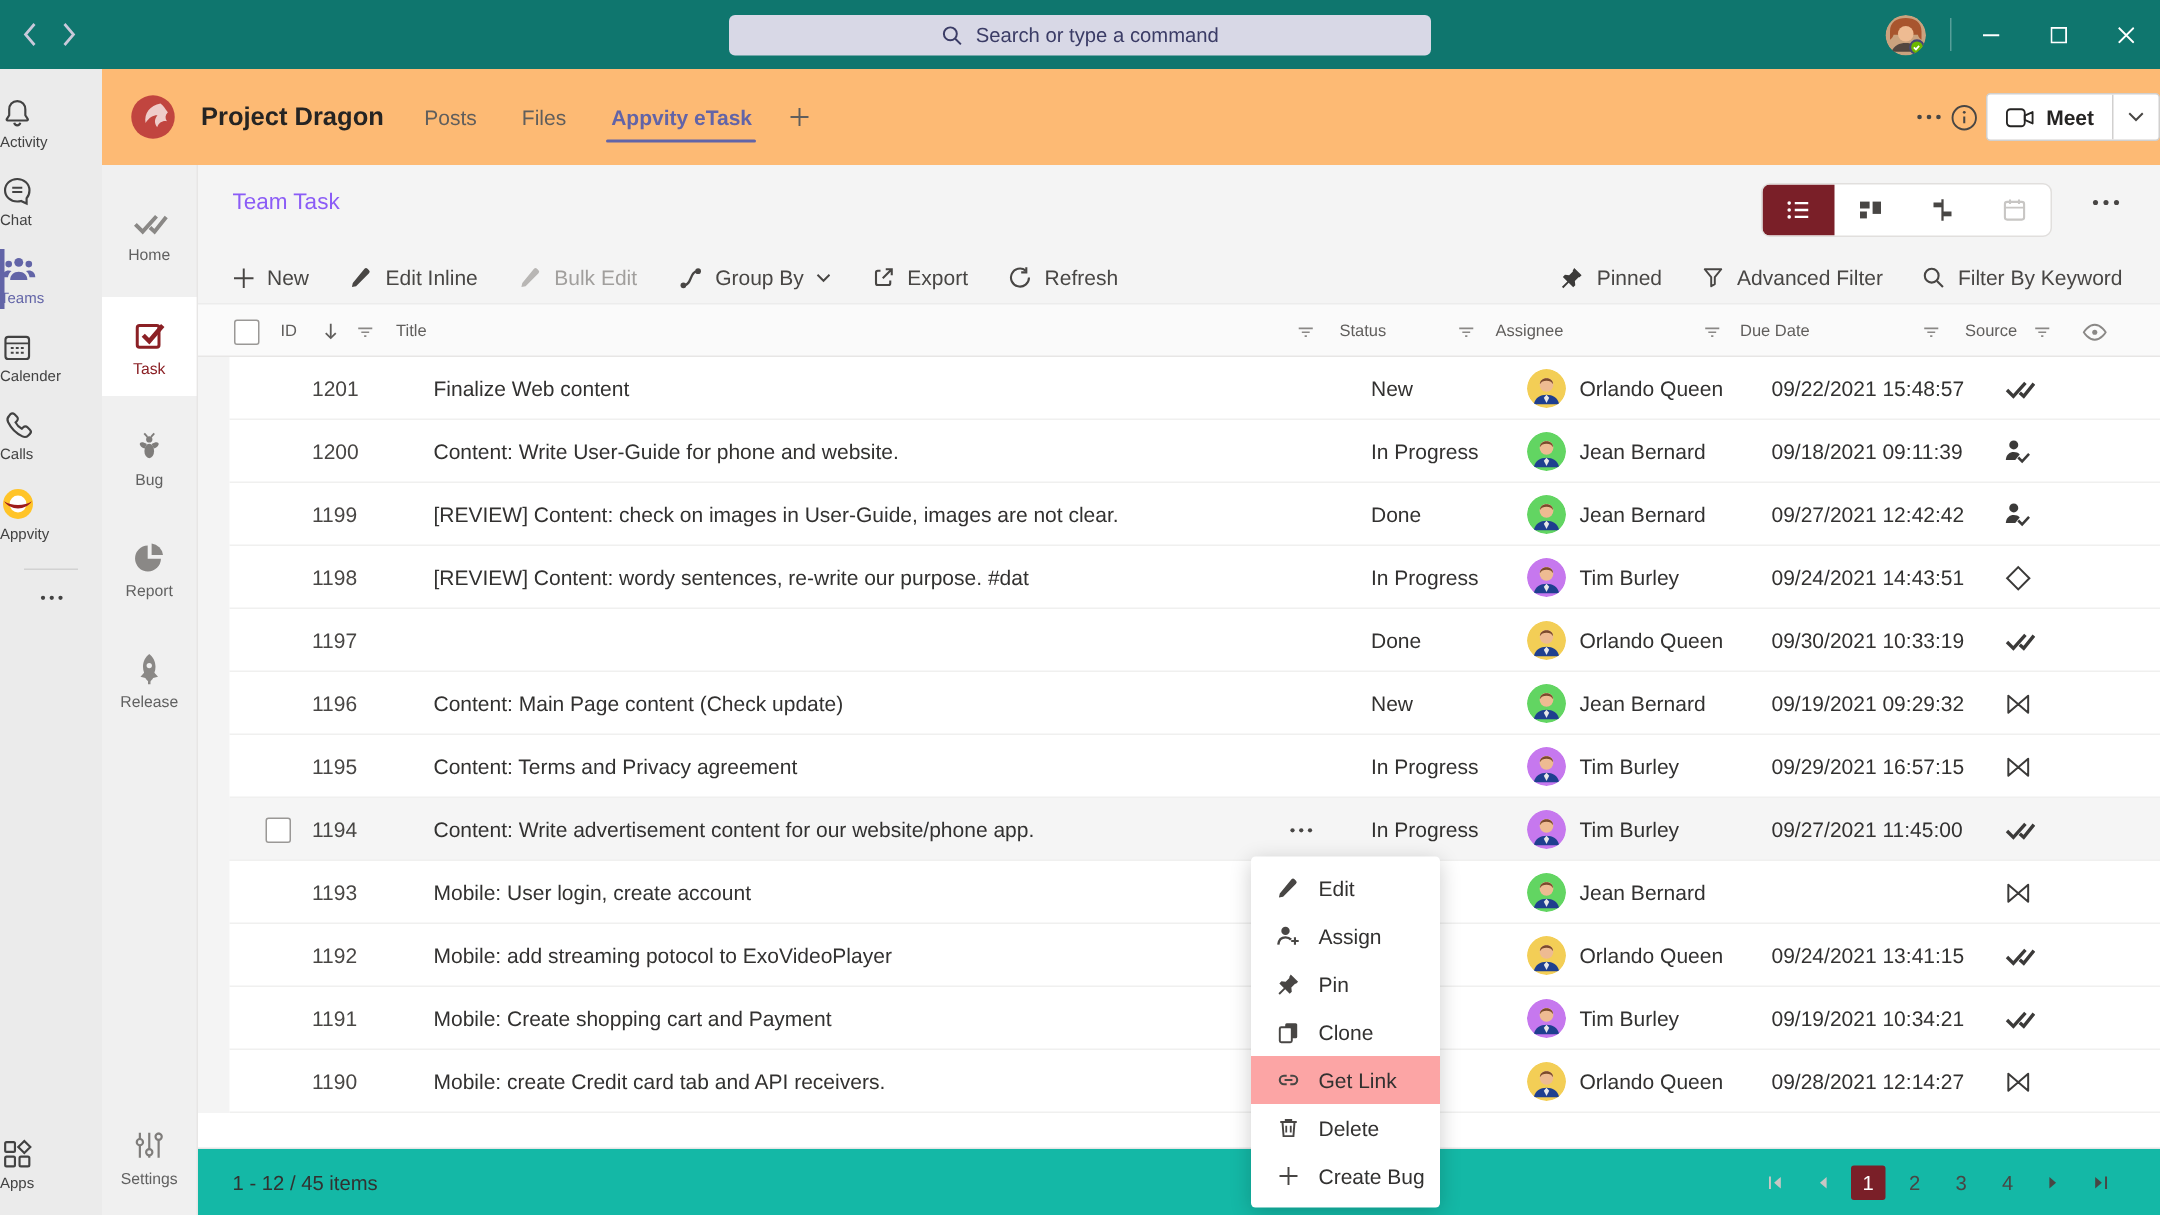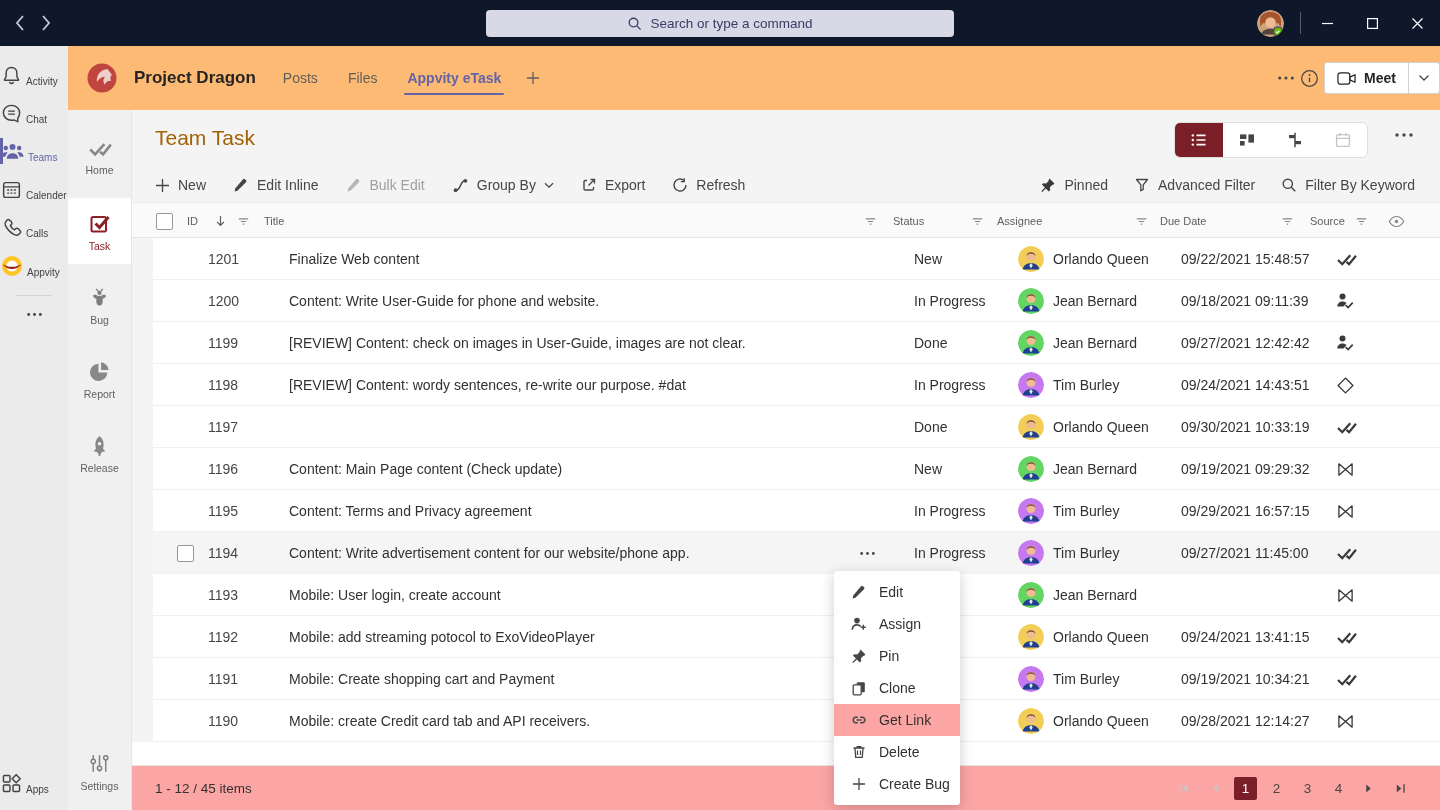--- a/index.html
+++ b/index.html
@@ -1,20 +1,20 @@
 <!DOCTYPE html>
 <html><head>
 <meta charset="utf-8">
 <style>
   * { margin:0; padding:0; box-sizing:border-box; }
   html,body { width:1440px; height:810px; overflow:hidden; font-family:"Liberation Sans",sans-serif; background:#f4f4f4; }
   .app { position:relative; width:1440px; height:810px; }
 
   
-  .titlebar { position:absolute; left:0; top:0; width:1440px; height:46px; background:#0f172a; display:flex; align-items:center; }
+  .titlebar { position:absolute; left:0; top:0; width:1440px; height:46px; background:#0f766e; display:flex; align-items:center; }
   .tb-nav { display:flex; gap:14px; margin-left:14px; }
   .tb-nav svg { display:block; }
   .tb-search { position:absolute; left:486px; top:10px; width:468px; height:27px; background:#d8d8e6; border-radius:4px; display:flex; align-items:center; justify-content:center; gap:8px; color:#3b3c66; font-size:13.5px; cursor:text; }
   .tb-right { position:absolute; right:0; top:0; height:46px; display:flex; align-items:center; }
   .tb-avatar { position:relative; width:27px; height:27px; margin-right:16px; }
   .tb-avatar svg { display:block; border-radius:50%; }
   .tb-divider { width:1px; height:22px; background:rgba(255,255,255,.3); margin-right:4px; }
   .winbtn { width:45px; height:46px; display:flex; align-items:center; justify-content:center; }
 
   
@@ -26,38 +26,38 @@
   .tab[data-active="true"] { color:#6264a7; font-weight:700; }
   .tab[data-active="true"]::after { content:""; position:absolute; left:-2px; right:-2px; bottom:12px; height:2.5px; background:#6264a7; border-radius:2px; }
   .tab-add { margin-left:24px; color:#605e5c; cursor:pointer; }
   .th-right { margin-left:auto; display:flex; align-items:center; gap:5px; color:#484644; }
   .meet-split { display:flex; align-items:stretch; height:32px; border:1px solid #d1d0cf; border-radius:3px; background:#fff; overflow:hidden; }
   .meet-main { display:flex; align-items:center; gap:8px; padding:0 12px; font-size:14px; font-weight:700; color:#252423; border-right:1px solid #d1d0cf; cursor:pointer; }
   .meet-chevron { width:30px; display:flex; align-items:center; justify-content:center; cursor:pointer; }
 
   
   .leftrail { position:absolute; left:0; top:46px; width:68px; bottom:0; background:#ebebeb; display:flex; flex-direction:column; align-items:center; }
-  .rail-item { position:relative; width:68px; padding:8px 0 7px; display:flex; align-items:flex-end; gap:3px; cursor:pointer; color:#424242; }
+  .rail-item { position:relative; width:68px; padding:8px 0 7px; display:flex; flex-direction:column; align-items:flex-start; gap:3px; cursor:pointer; color:#424242; }
   .rail-item .lbl { font-size:10px; }
   .rail-item[data-active="true"] { color:#6264a7; }
   .rail-item[data-active="true"]::before { content:""; position:absolute; left:0; top:6px; bottom:6px; width:3px; background:#6264a7; }
   .rail-sep { width:36px; height:1px; background:#d2d2d2; margin:10px 0 6px; }
   .rail-more { padding:10px 0; cursor:pointer; }
   .rail-bottom { margin-top:auto; margin-bottom:8px; }
 
   
   .apprail { position:absolute; left:68px; top:110px; width:64px; bottom:0; background:#f0f0f0; border-right:1px solid #e7e6e5; display:flex; flex-direction:column; align-items:stretch; }
   .atile { height:66px; display:flex; flex-direction:column; align-items:center; justify-content:center; gap:4px; color:#616161; font-size:10.5px; cursor:pointer; margin-top:8px; }
   .atile:first-child { margin-top:14px;align-items:center; }
   .atile[data-active="true"] { background:#ffffff; color:#8b2025; }
   .atile-bottom { margin-top:auto; margin-bottom:6px; }
 
   
   .main { position:absolute; left:132px; top:110px; right:0; bottom:0; background:#f4f4f4; }
-  .page-title { position:absolute; left:23px; top:16px; font-size:21px; color:#a16207; }
+  .page-title { position:absolute; left:23px; top:16px; font-size:15px; color:#8b5cf6; }
   .viewbar { position:absolute; top:12px; right:72px; height:36px; display:flex; border:1px solid #e1dfdd; background:#fff; border-radius:6px; overflow:hidden; }
   .vbtn { width:48px; display:flex; align-items:center; justify-content:center; cursor:pointer; color:#484644; }
   .vbtn[data-active="true"] { background:#7a1f28; color:#fff; }
   .vbtn[data-disabled="true"] { color:#c8c6c4; cursor:default; }
   .view-more { position:absolute; top:22px; right:26px; cursor:pointer; color:#484644; }
 
   .cmdbar { position:absolute; left:23px; top:62px; height:26px; display:flex; align-items:center; gap:27px; font-size:14px; color:#484644; }
   .cmd { display:flex; align-items:center; gap:8px; cursor:pointer; white-space:nowrap; }
   .cmd[data-disabled="true"] { color:#a19f9d; cursor:default; }
   .filterbar { position:absolute; right:25px; top:62px; height:26px; display:flex; align-items:center; gap:26px; font-size:14px; color:#484644; }
@@ -85,21 +85,21 @@
   .c-due { left:1028px; }
   .c-source { left:1183px; color:#3b3a39; }
   .c-source svg { display:none; }
   .c-source[data-icon="double-check"] .ic-double-check { display:block; }
   .c-source[data-icon="person-check"] .ic-person-check { display:block; }
   .c-source[data-icon="diamond"] .ic-diamond { display:block; }
   .c-source[data-icon="bowtie"] .ic-bowtie { display:block; }
   .empty-strip { position:absolute; left:0; right:0; top:632px; height:24px; background:#fff; border-bottom:1px solid #e7e6e5; }
 
   
-  .tfoot { position:absolute; left:0; right:0; top:656px; bottom:0; background:#fca5a5; display:flex; align-items:center; font-size:13.5px; color:#323130; }
+  .tfoot { position:absolute; left:0; right:0; top:656px; bottom:0; background:#14b8a6; display:flex; align-items:center; font-size:13.5px; color:#323130; }
   .foot-count { margin-left:23px; }
   .pager { margin-left:auto; margin-right:28px; display:flex; align-items:center; gap:8px; }
   .pg { min-width:23px; height:23px; display:flex; align-items:center; justify-content:center; font-size:13.5px; color:#484644; cursor:pointer; border-radius:2px; }
   .pg[data-active="true"] { background:#7a1f28; color:#fff; }
   .pg-ic { color:#484644; } .pg-ic[data-disabled="true"] { color:#c8c6c4; cursor:default; }
 
   
   .ctxmenu { position:absolute; left:702px; top:461px; width:126px; background:#fff; border-radius:3px; box-shadow:0 3px 14px rgba(0,0,0,.2); padding:5px 0; z-index:30; }
   .mitem { height:32px; display:flex; align-items:center; gap:12px; padding-left:17px; font-size:14px; color:#323130; cursor:pointer; }
   .mitem svg { color:#484644; flex:none; }

